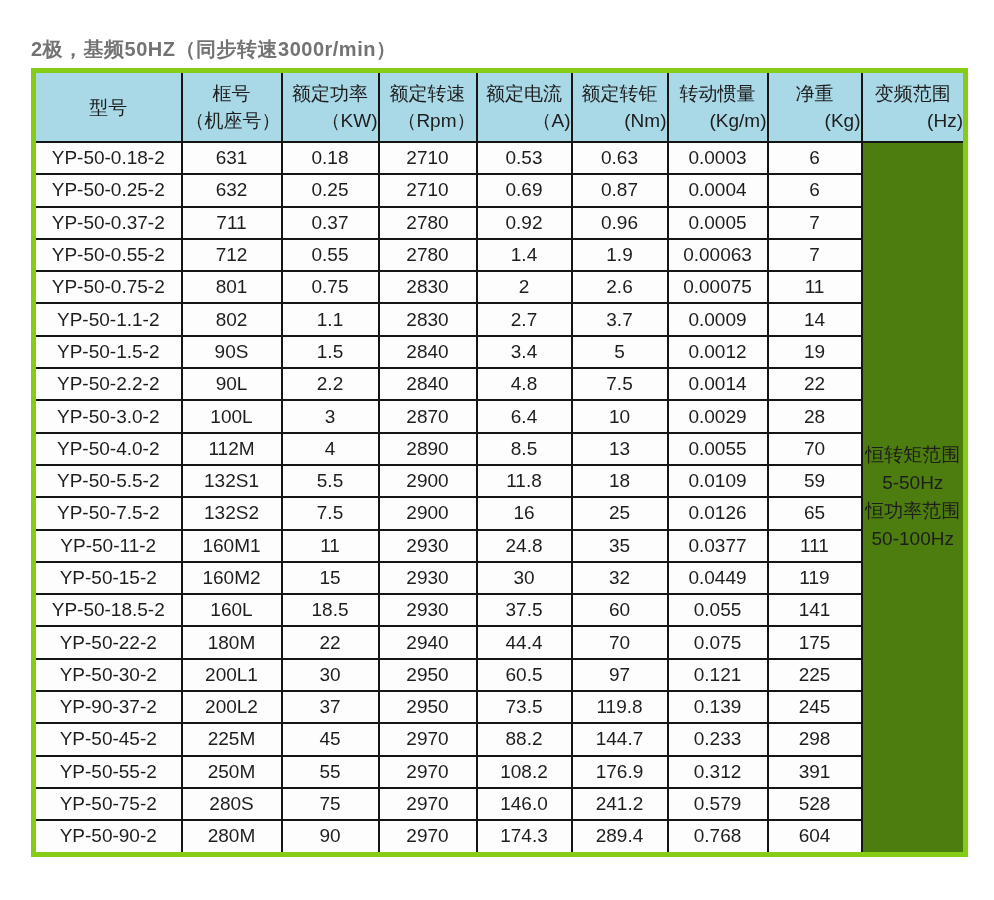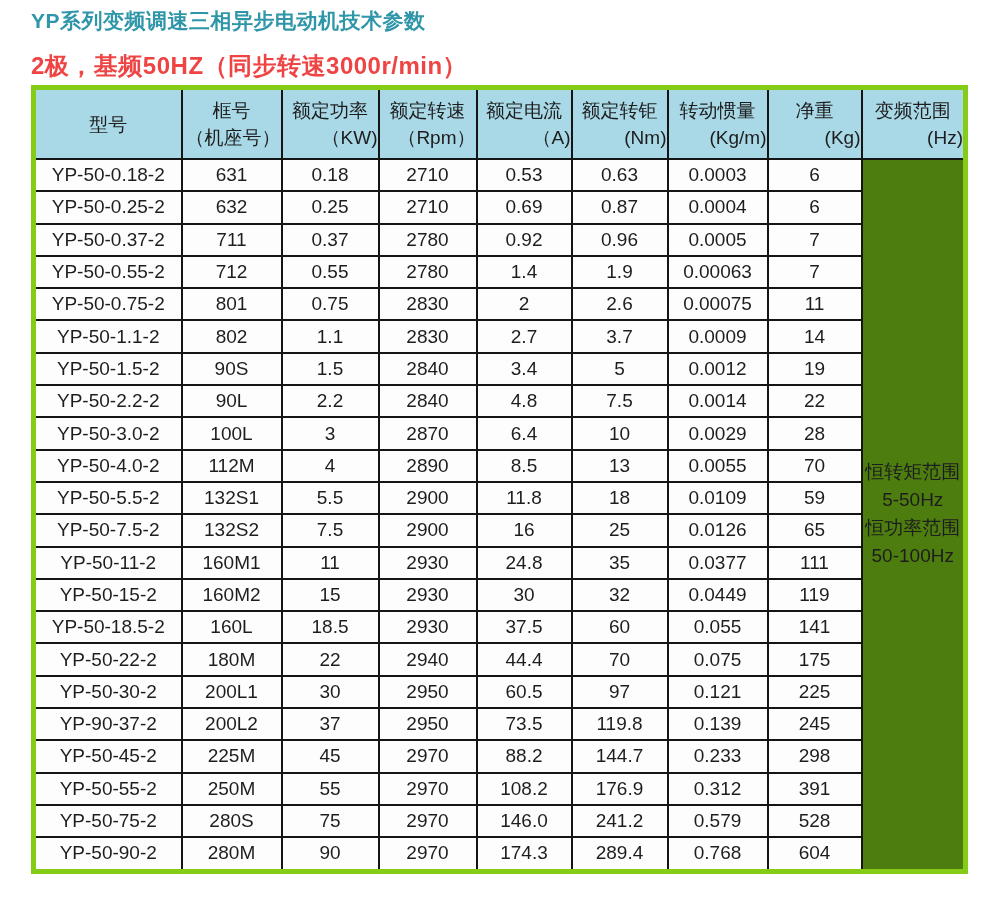--- a/index.html
+++ b/index.html
@@ -19,25 +19,25 @@
   }
   .doc-title {
     font-size: 21px;
     font-weight: 700;
     color: #2e96a8;
     line-height: 26px;
     margin: 0;
     letter-spacing: 0.5px;
   }
   .doc-subtitle {
-    font-size: 24px;
+    font-size: 20px;
     font-weight: 600;
-    color: #ef4444;
+    color: #737373;
     line-height: 28px;
-    margin: 18px 0 5px 0;
+    margin: 27px 0 5px 0;
     letter-spacing: 0.5px;
   }
   table.spec {
     border-collapse: collapse;
     table-layout: fixed;
     width: 932px;
     border: 5px solid #84cc16;
   }
   table.spec col.c0 { width: 148px; }
   table.spec col.c1 { width: 100px; }
@@ -76,21 +76,20 @@
     line-height: 28px;
     white-space: normal;
     background: #4d7c0f;
   }
 </style>
 </head>
 <body>
 
 <div class="page">
 
-  <h1 class="doc-title">YP系列变频调速三相异步电动机技术参数</h1>
 
   <h2 class="doc-subtitle">2极，基频50HZ（同步转速3000r/min）</h2>
 
   <table class="spec">
     <colgroup>
       <col class="c0">
         <col class="c1">
         <col class="c2">
         <col class="c3">
       <col class="c4">

